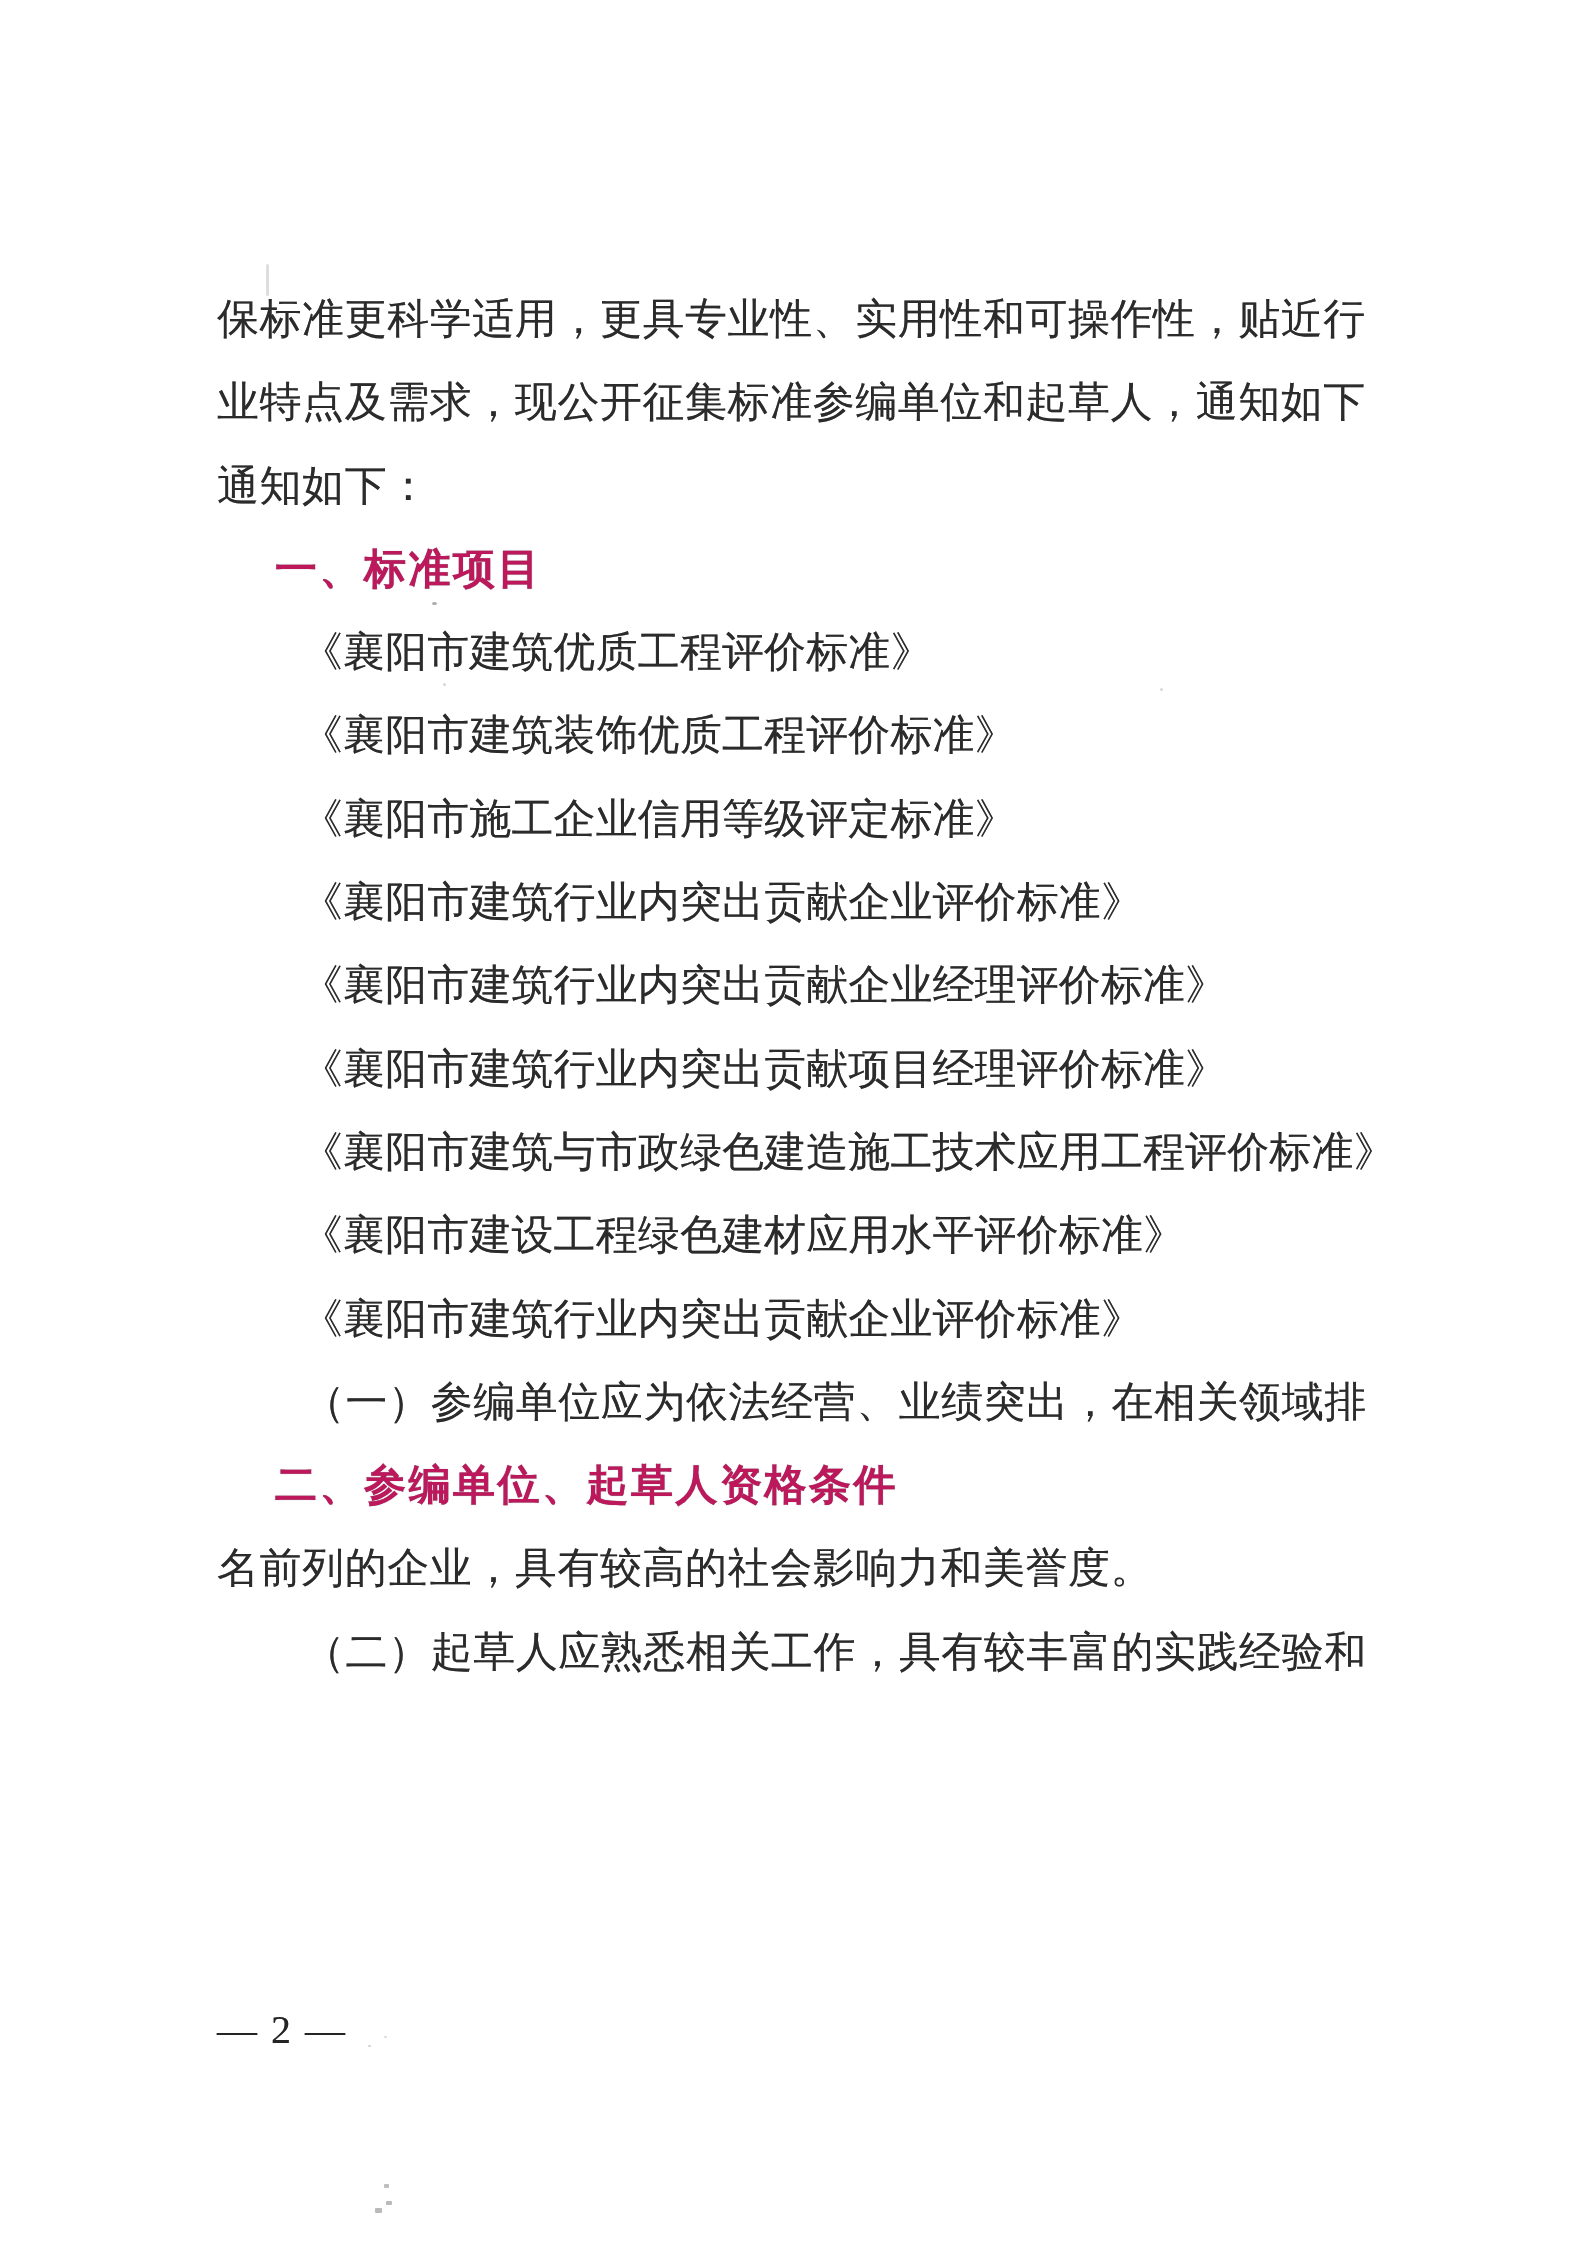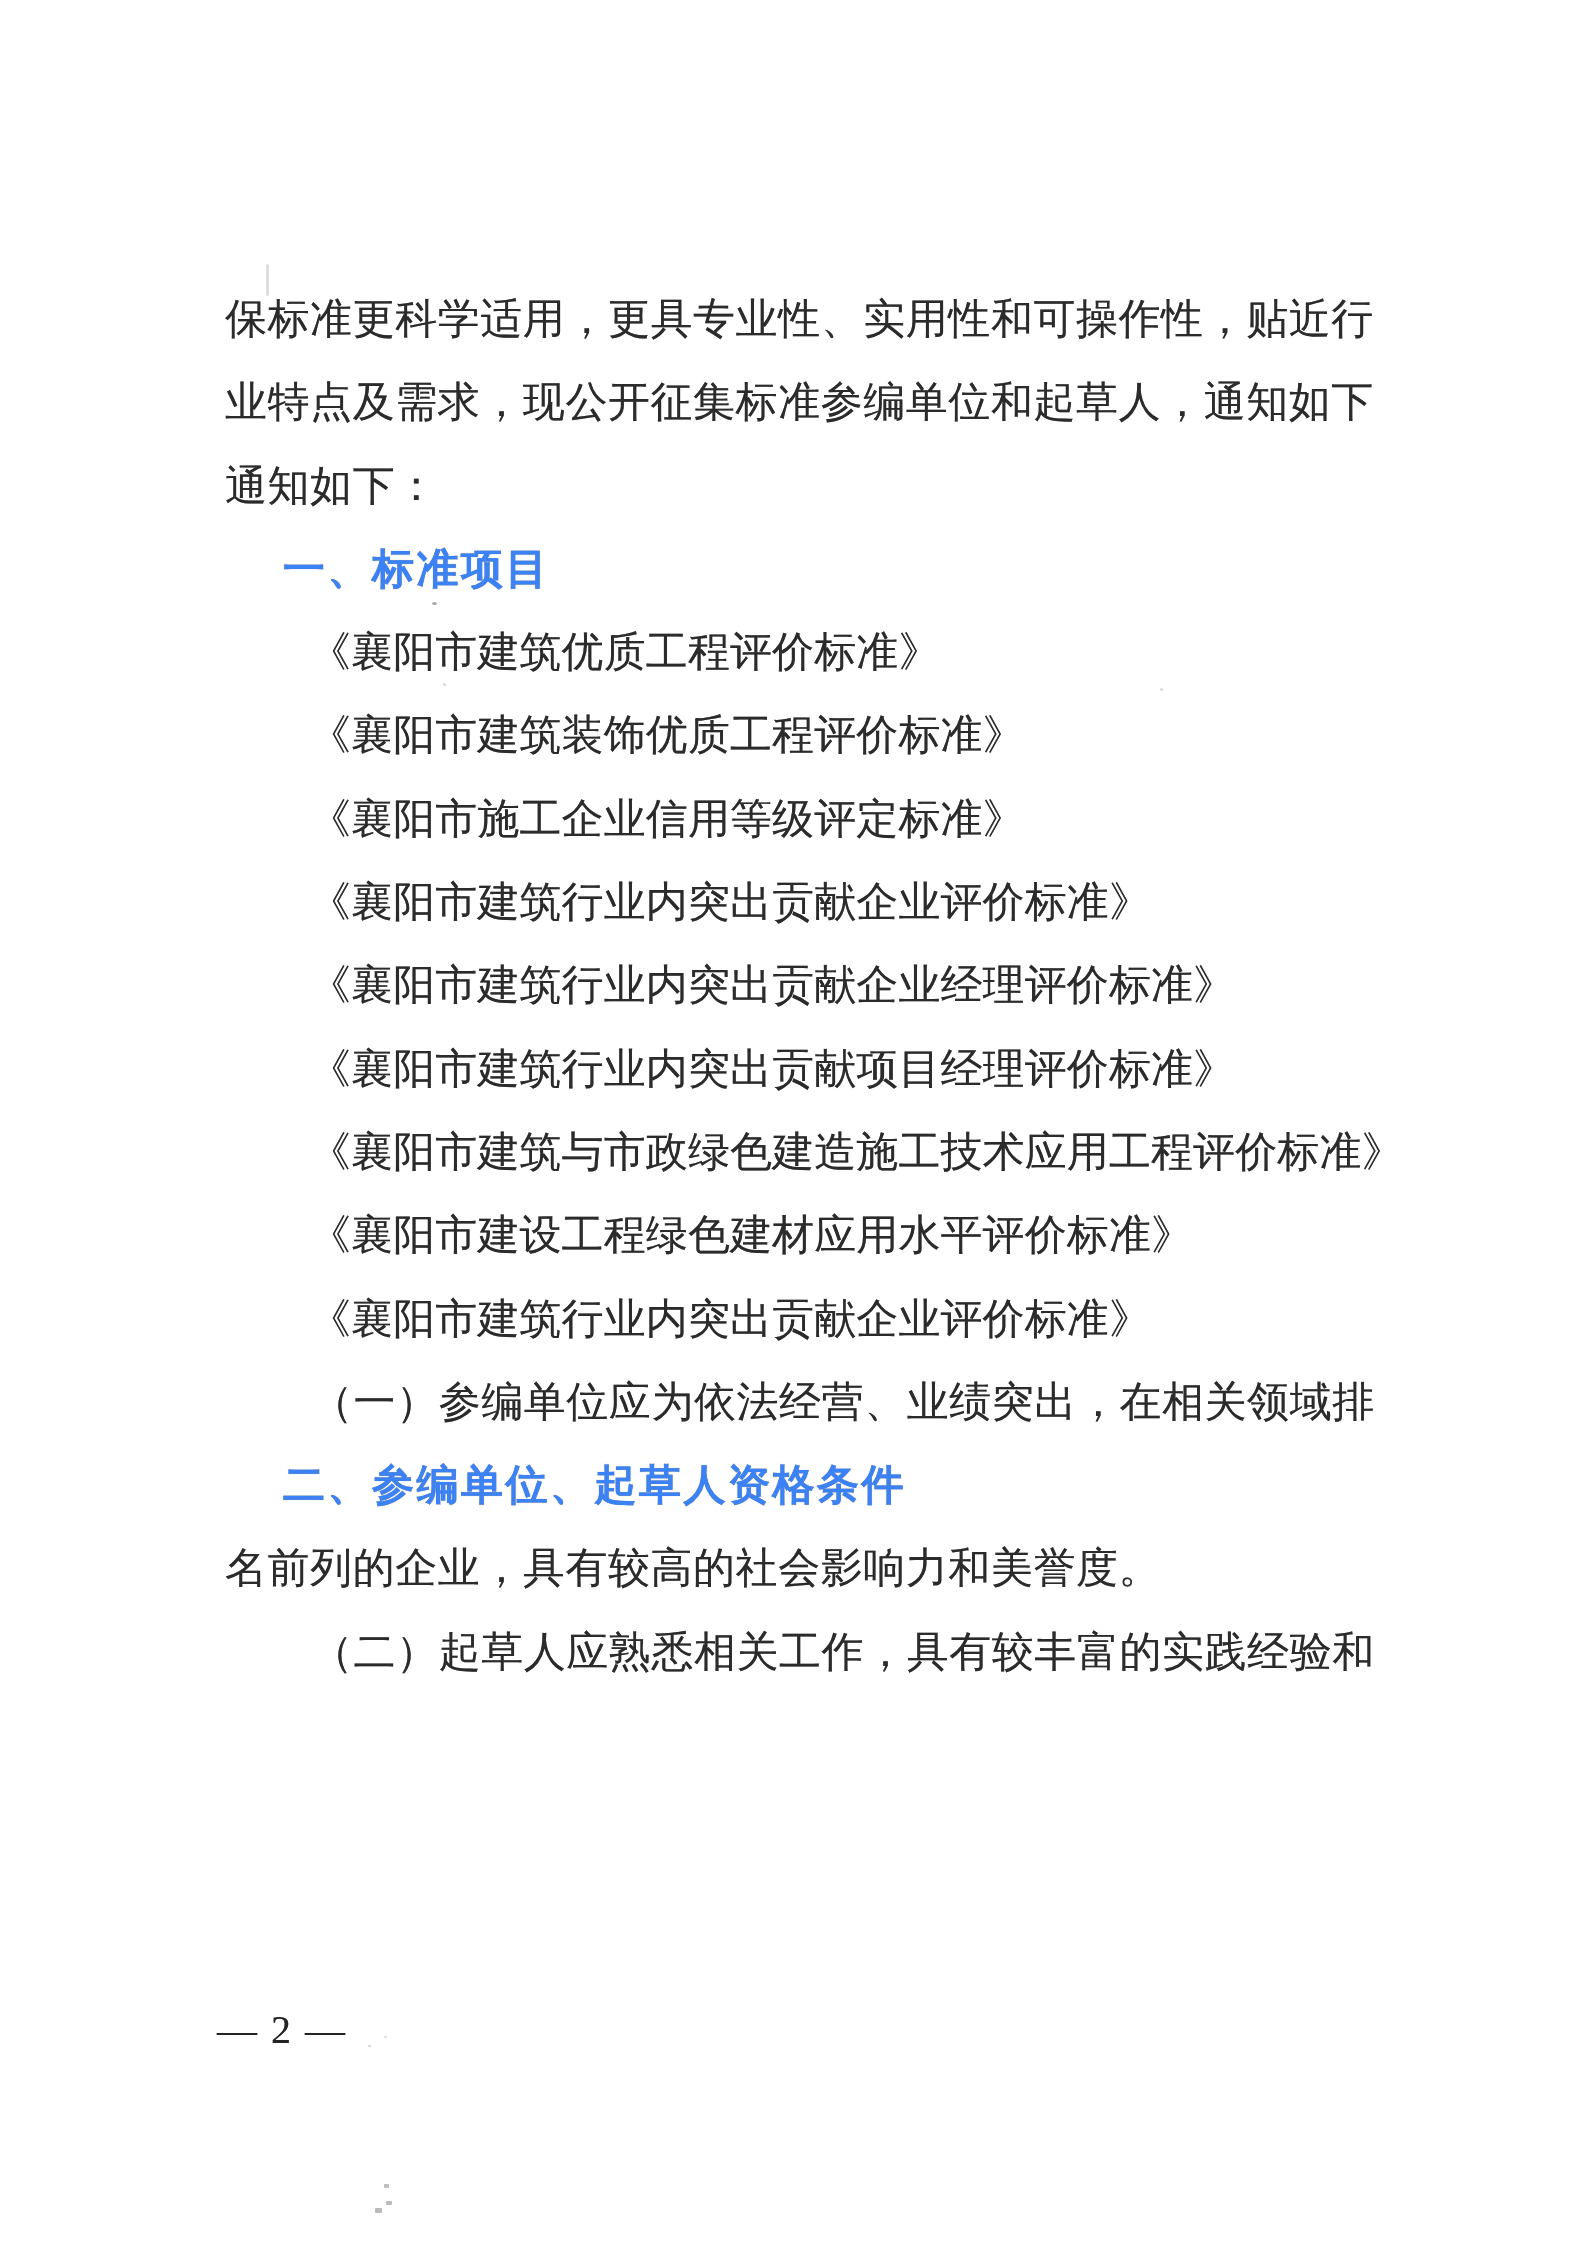--- a/index.html
+++ b/index.html
@@ -22,25 +22,24 @@
     top: 278px;
     width: 1153px;
   }
   .line {
     height: 83.3px;
     line-height: 83.3px;
     font-size: 42px;
     letter-spacing: 0.55px;
     white-space: nowrap;
     text-shadow: 0 0 0.6px rgba(45,45,45,0.55);
-    margin-left: 8px;
   }
   .line.heading {
     font-weight: 700;
-    color: #3b82f6;
+    color: #be185d;
     text-indent: 58px;
     letter-spacing: 2.5px;
     text-shadow: 0 0 0.8px rgba(20,20,20,0.6);
   }
   .line.item {
     text-indent: 84px;
     letter-spacing: 0.1px;
   }
   .line.clause-first {
     text-indent: 86px;

